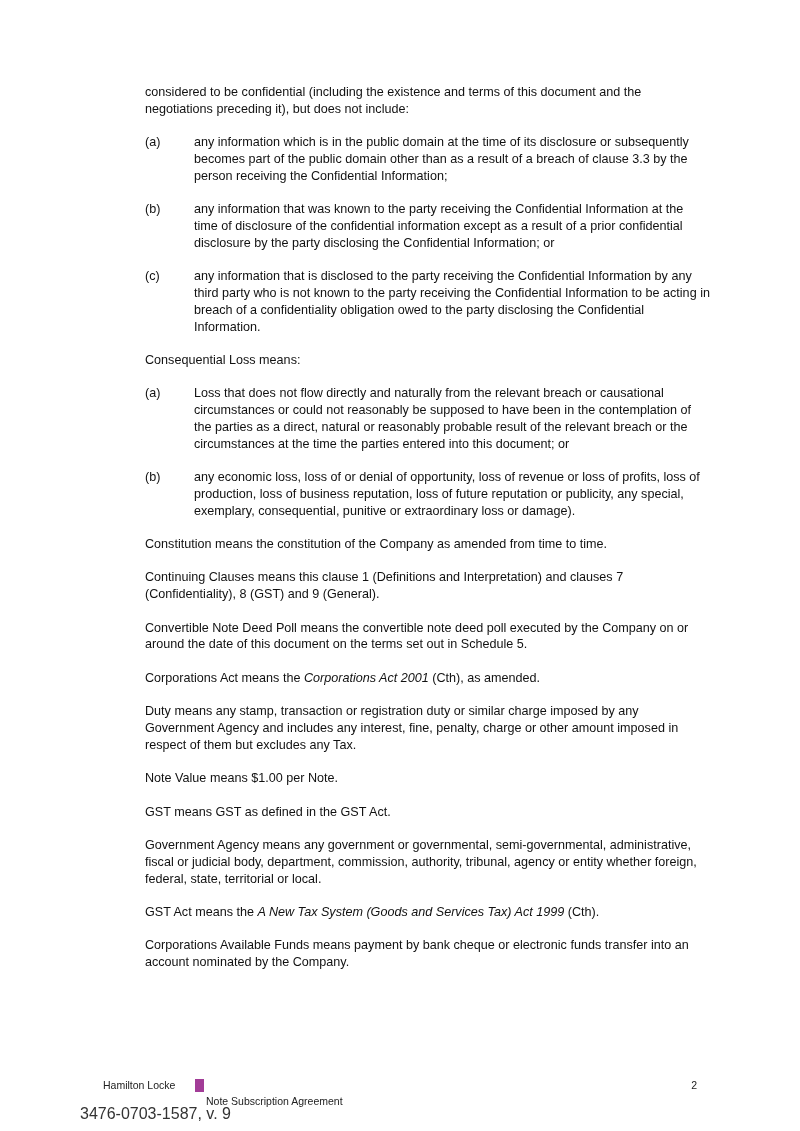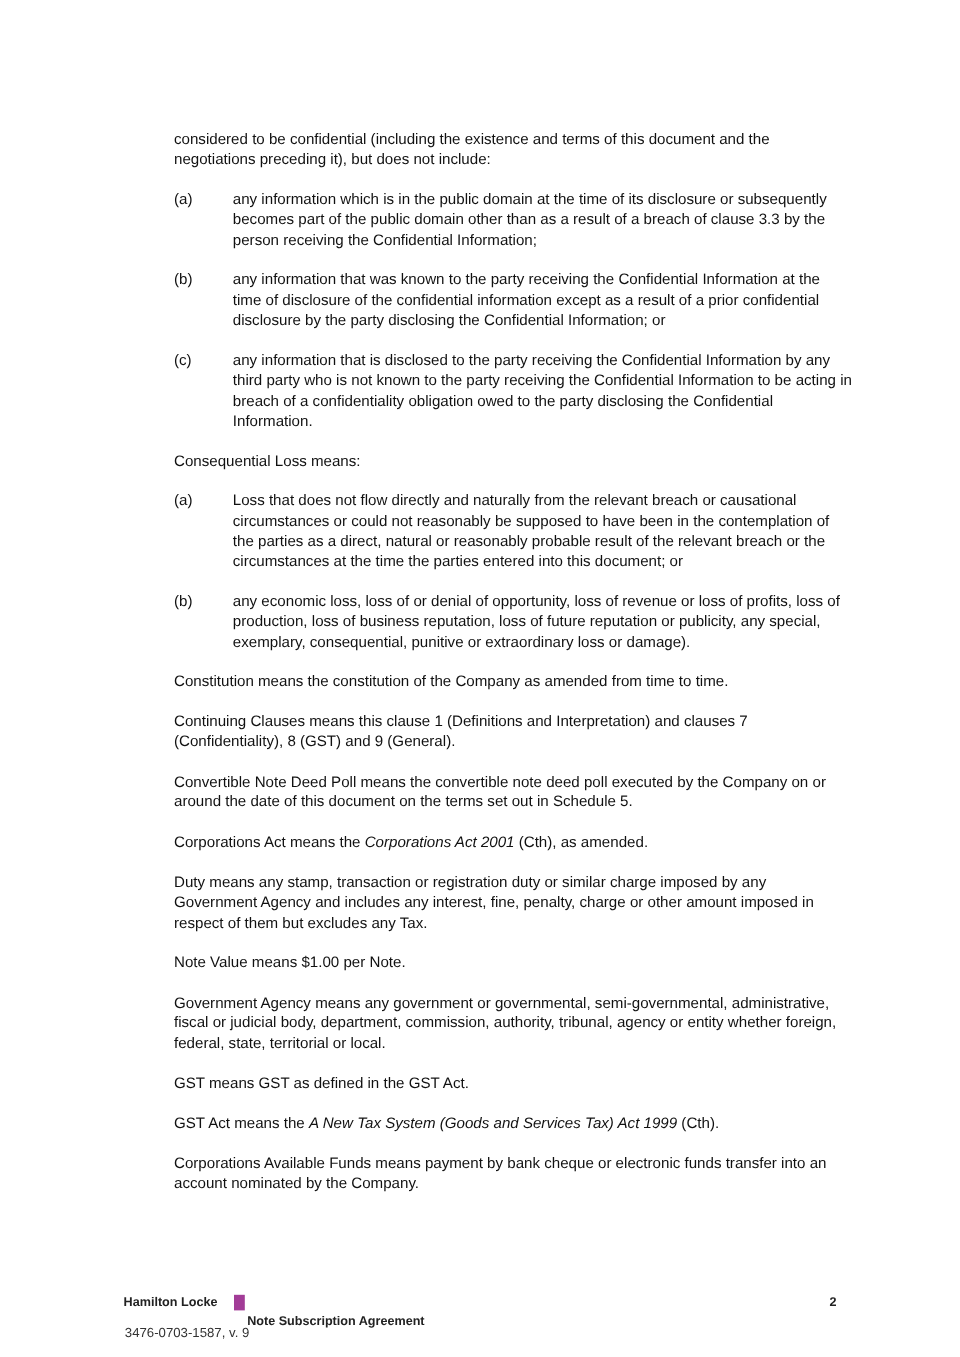--- a/index.html
+++ b/index.html
@@ -1,32 +1,32 @@
 <!DOCTYPE html>
 <html><head>
   <meta charset="utf-8">
   <style>
     html, body { margin: 0; padding: 0; background: #ffffff; }
     body { width: 800px; height: 1131px; position: relative; overflow: hidden;
            font-family: "Liberation Sans", sans-serif; color: #111111; }
-    .page { position: absolute; left: 145px; top: 108px; width: 565px; }
+    .page { position: absolute; left: 145px; top: 84px; width: 565px; }
     p { margin: 0; font-size: 12.6px; line-height: 16.8px; }
     .para { margin-bottom: 16.6px; }
     .item { position: relative; padding-left: 49px; margin-bottom: 16.6px; }
     .item .label { position: absolute; left: 0; top: 0; }
     b { font-weight: normal; }
     i { font-style: italic; }
     sup { font-size: 8px; line-height: 0; vertical-align: super; }
     .footer { position: absolute; left: 103px; top: 1079px; width: 594px; height: 16px;
-              font-size: 10.5px; color: #222; font-weight: bold; }
+              font-size: 10.5px; color: #222; }
     .footer .firm { position: absolute; left: 0; top: 0; }
     .footer .marker { position: absolute; left: 92px; top: 0; width: 9px; height: 13px; background: #a23c97; }
     .footer .doc-title { position: absolute; left: 103px; top: 16px; }
     .footer .page-num { position: absolute; right: 0; top: 0; }
-    .docref { position: absolute; left: 104px; top: 1105px; font-size: 11px; color: #333; text-align: center; }
+    .docref { position: absolute; left: 80px; top: 1105px; font-size: 16px; color: #333; text-align: center; }
   </style>
 </head>
 <body>
 
 <div class="page">
   <p class="para">considered to be confidential (including the existence and terms of this document and the negotiations preceding it), but does not include:</p>
 
   <div class="item">
     <p class="label">(a)</p>
     <p>any information which is in the public domain at the time of its disclosure or subsequently becomes part of the public domain other than as a result of a breach of clause 3.3 by the person receiving the Confidential Information;</p>
@@ -56,23 +56,23 @@
   <p class="para"><b>Continuing Clauses</b><span> means this clause 1 (Definitions and Interpretation) and clauses 7 (Confidentiality), 8 (GST) and 9 (General).</span></p>
 
   <p class="para"><b>Convertible Note Deed Poll</b><span> means the convertible note deed poll executed by the Company on or around the date of this document on the terms set out in Schedule 5.</span></p>
 
   <p class="para"><b>Corporations Act</b><span> means the </span><i>Corporations Act 2001</i><span> (Cth), as amended.</span></p>
 
   <p class="para"><b>Duty</b><span> means any stamp, transaction or registration duty or similar charge imposed by any Government Agency and includes any interest, fine, penalty, charge or other amount imposed in respect of them but excludes any Tax.</span></p>
 
   <p class="para"><b>Note Value</b><span> means $1.00 per Note.</span></p>
 
+  <p class="para"><b>GST</b><span> means GST as defined in the GST Act.</span></p>
+
   <p class="para"><b>Government Agency</b><span> means any government or governmental, semi-governmental, administrative, fiscal or judicial body, department, commission, authority, tribunal, agency or entity whether foreign, federal, state, territorial or local.</span></p>
-
-  <p class="para"><b>GST</b><span> means GST as defined in the GST Act.</span></p>
 
   <p class="para"><b>GST Act</b><span> means the </span><i>A New Tax System (Goods and Services Tax) Act 1999</i><span> (Cth).</span></p>
 
   <p class="para"><b>Corporations Available Funds</b><span> means payment by bank cheque or electronic funds transfer into an account nominated by the Company.</span></p>
 
 </div>
 
 <div class="footer">
   <span class="firm">Hamilton Locke</span>
   <span class="marker" style="background: rgb(162, 60, 151);"></span>

